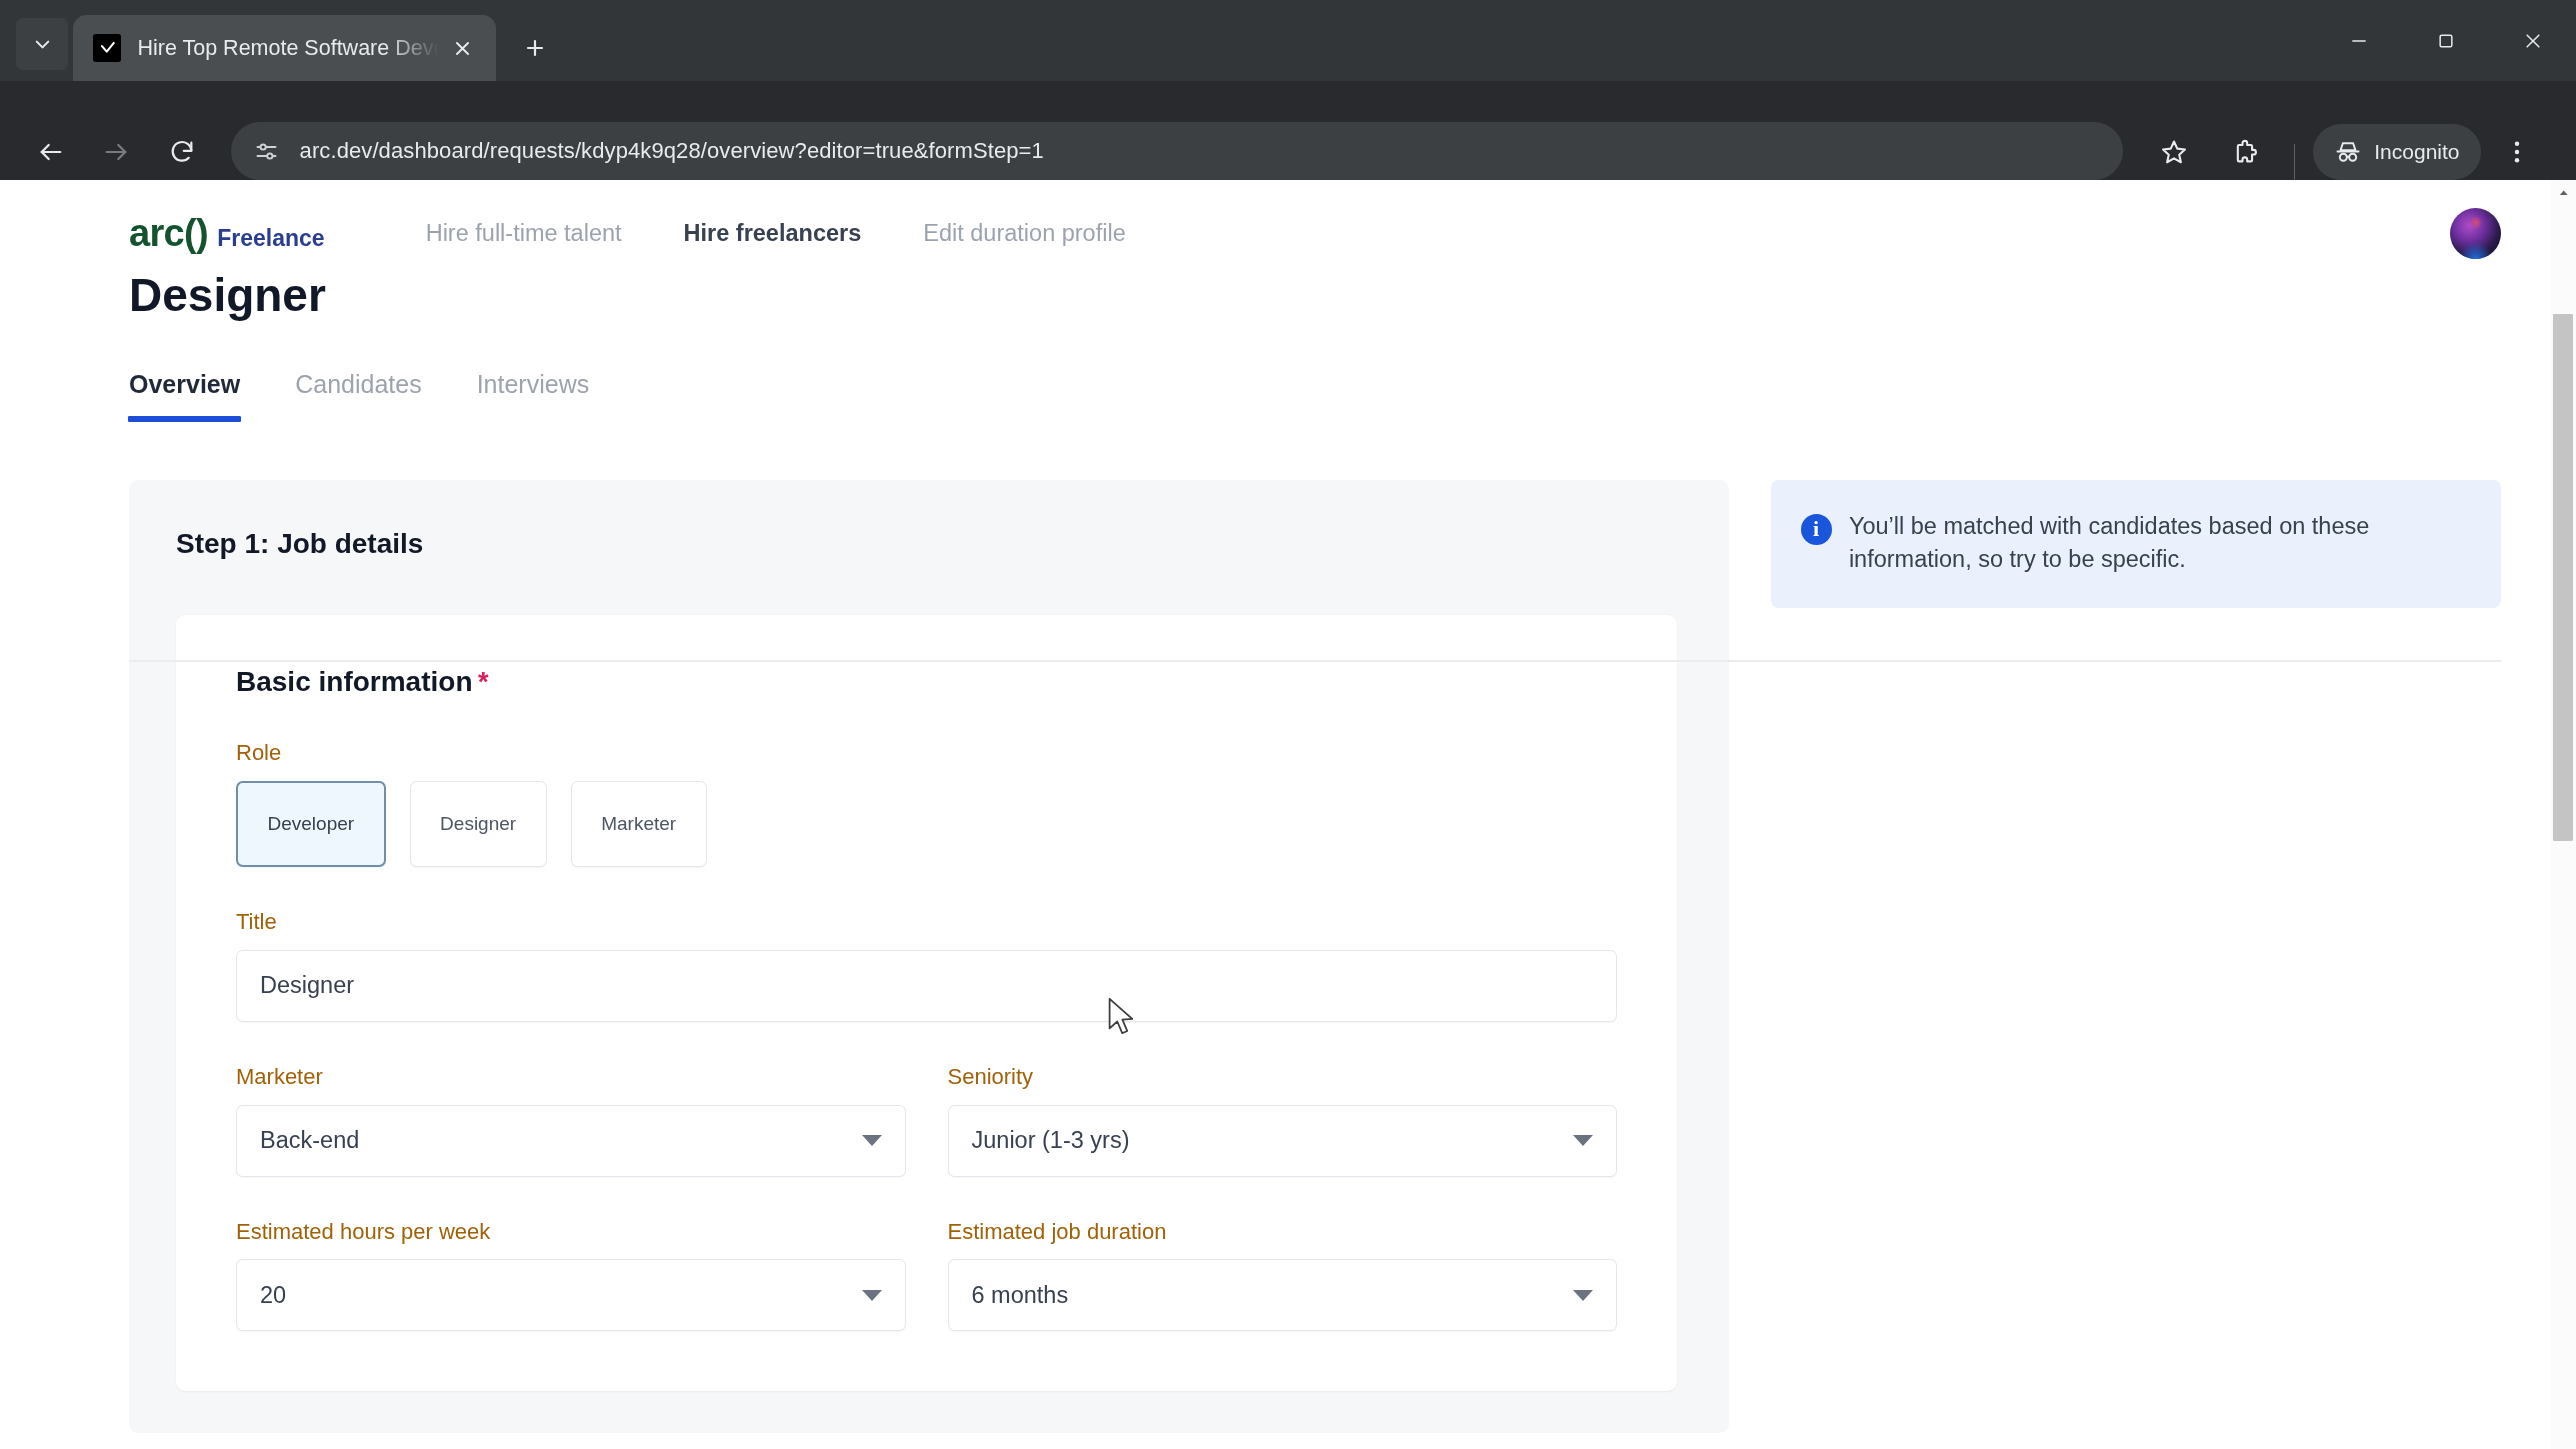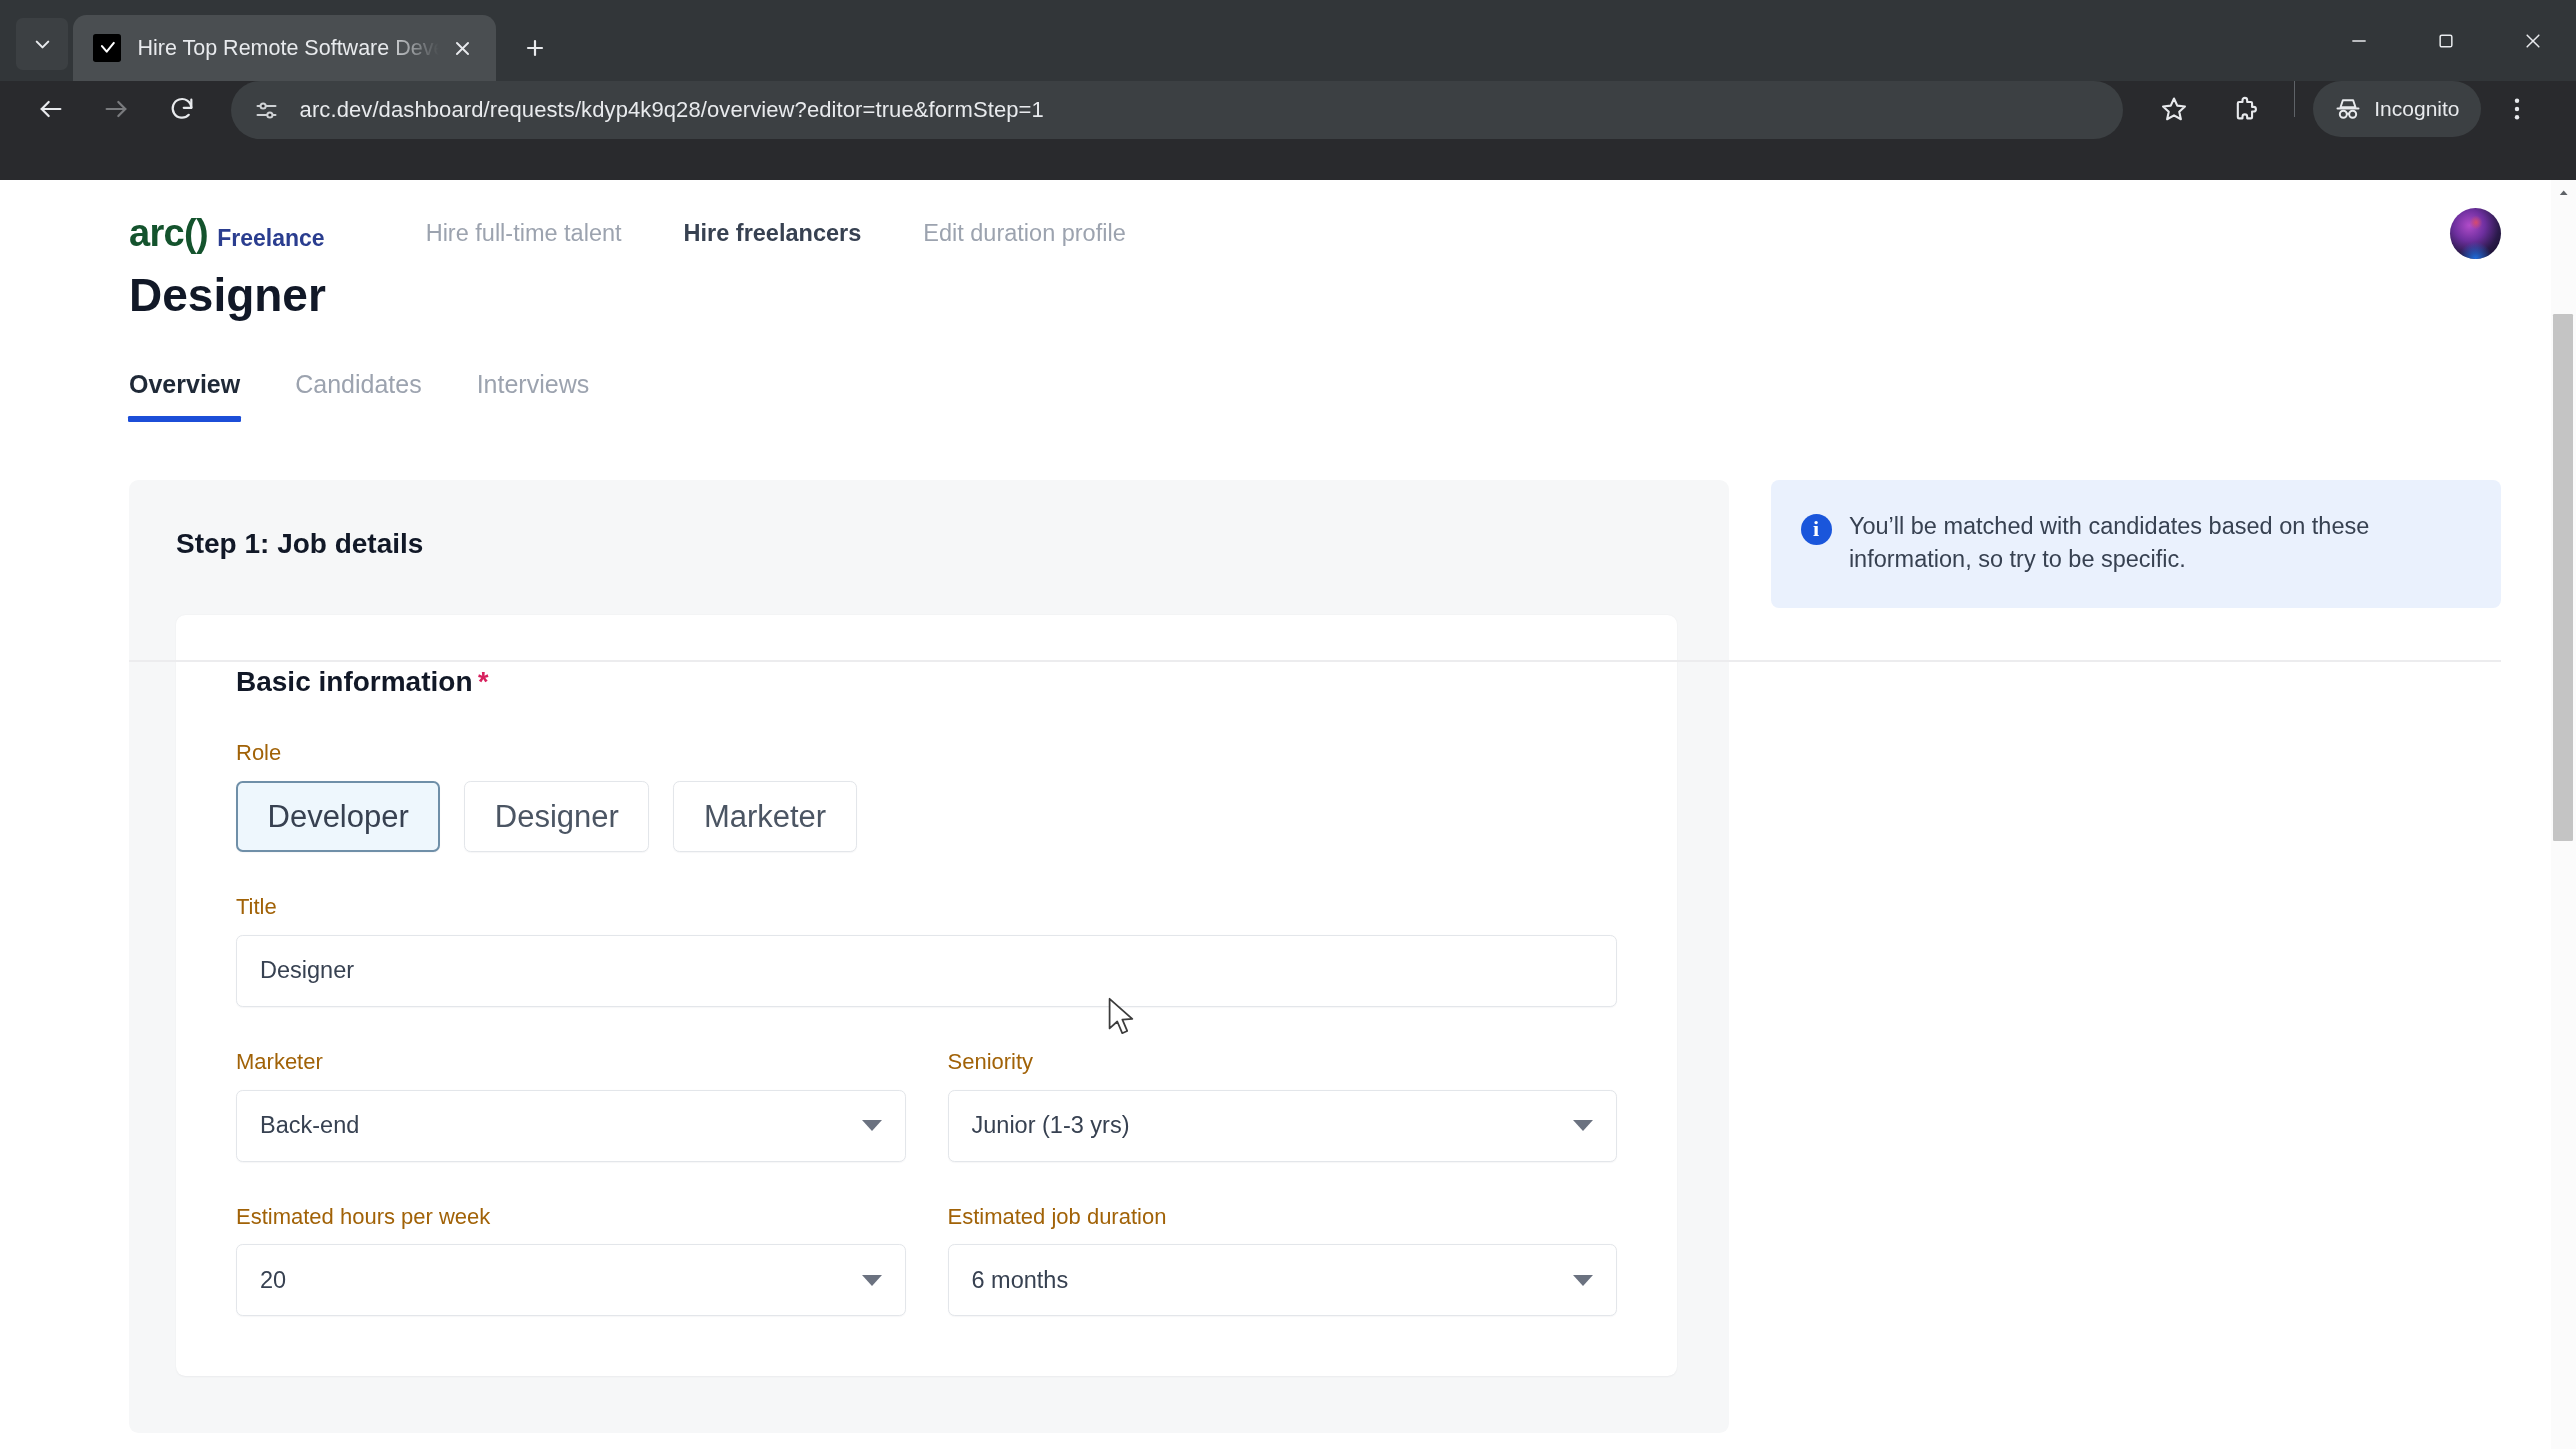--- a/index.html
+++ b/index.html
@@ -56,21 +56,21 @@
 
   .win-controls {
     position: absolute; right: 0; top: 0; height: 81px;
     display: flex; align-items: center;
   }
   .win-btn { width: 87px; height: 81px; display: flex; align-items: center; justify-content: center; }
   .win-btn svg { width: 20px; height: 20px; }
 
   .toolbar {
     height: 99px; flex: 0 0 99px; background: #292a2d;
-    display: flex; align-items: flex-start; padding: 0 23px;
+    display: flex; align-items: flex-end; padding: 0 23px;
   }
   .nav-btn {
     width: 56px; height: 56px; flex: 0 0 56px;
     display: flex; align-items: center; justify-content: center; border-radius: 50%;
     margin-right: 9.4px;
   }
   .nav-btn svg { width: 28px; height: 28px; }
   .nav-btn.disabled { opacity: 0.42; }
 
   .omnibox {
@@ -162,24 +162,24 @@
   .inner-pad { padding: 0 60px; }
 
   .section-title { font-size: 28px; font-weight: 700; color: #111827; }
   .req-star { color: #d7215e; font-size: 27px; margin-left: 5.4px; }
 
   .field-label { font-size: 22px; color: #a16207; margin-bottom: 14.8px; }
   .field-block { margin-top: 42px; }
 
   .role-group { display: flex; gap: 24px; }
   .role-btn {
-    height: 71px; padding: 0 29.5px; border-radius: 6.7px;
+    height: 86px; padding: 0 29.5px; border-radius: 6.7px;
     background: #ffffff; border: 1.3px solid #e3e6ea;
     display: flex; align-items: center; justify-content: center;
-    font-size: 31px; color: #4b5563; white-space: nowrap;
+    font-size: 19px; color: #4b5563; white-space: nowrap;
     box-shadow: 0 0.7px 1.3px rgba(16,24,40,0.04);
   }
   .role-btn.selected {
     background: #eef7fd; border: 2px solid #6f8fa8; color: #374151;
   }
 
   .text-input {
     width: 100%; height: 72px; border-radius: 6.7px;
     background: #fff; border: 1.3px solid #e3e6ea;
     display: flex; align-items: center; padding: 0 23px;

